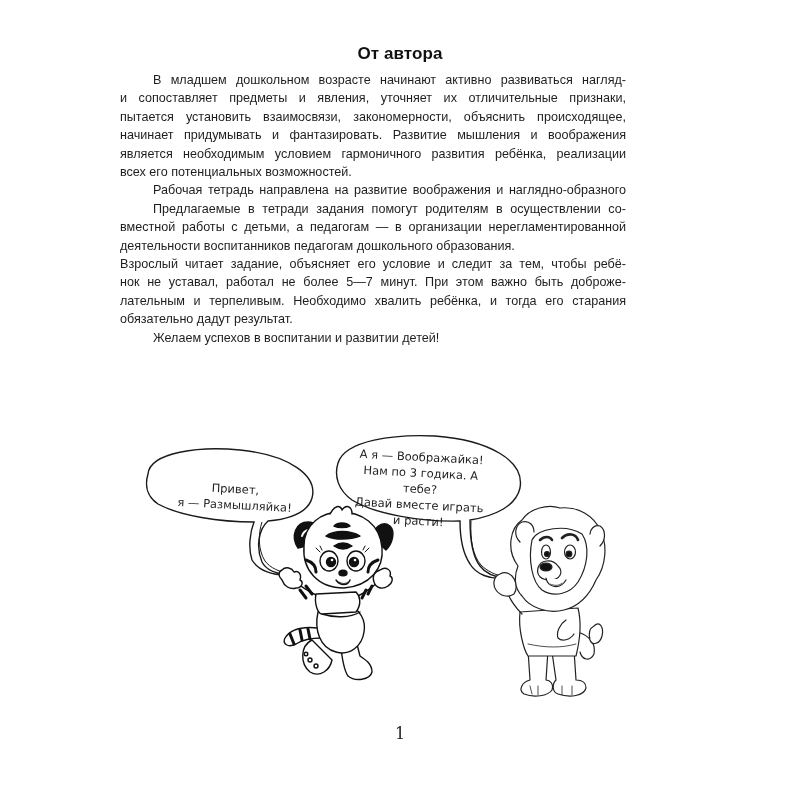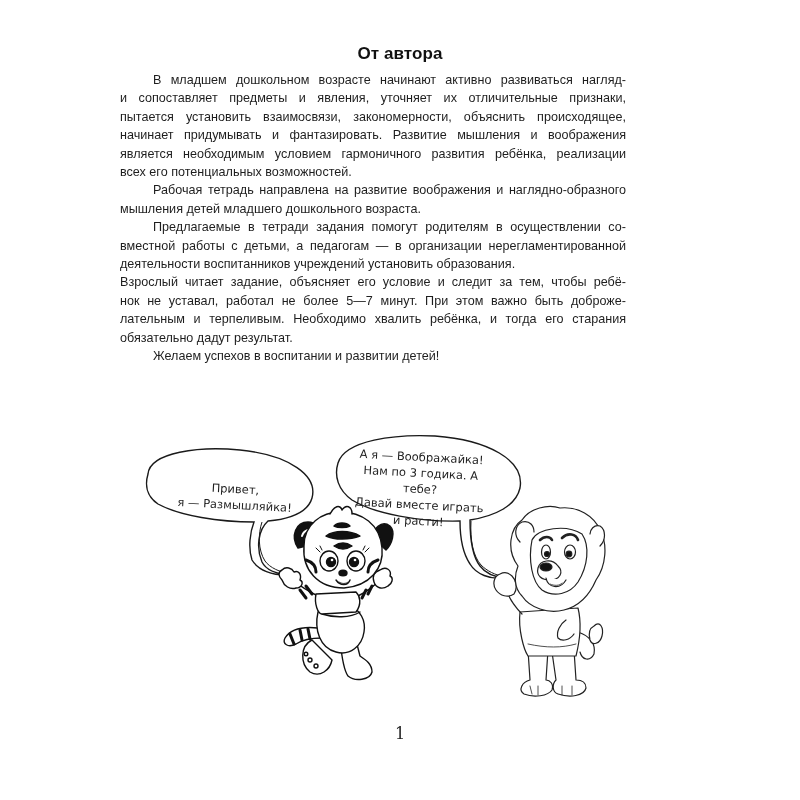--- a/index.html
+++ b/index.html
@@ -102,27 +102,26 @@
       <span class="line indent">В младшем дошкольном возрасте начинают активно развиваться нагляд-</span>
       <span class="line">и сопоставляет предметы и явления, уточняет их отличительные признаки,</span>
       <span class="line">пытается установить взаимосвязи, закономерности, объяснить происходящее,</span>
       <span class="line">начинает придумывать и фантазировать. Развитие мышления и воображения</span>
       <span class="line">является необходимым условием гармоничного развития ребёнка, реализации</span>
       <span class="line last">всех его потенциальных возможностей.</span>
     </div>
 
     <div>
       <span class="line indent">Рабочая тетрадь направлена на развитие воображения и наглядно-образного</span>
-      <span class="line last">мышления детей младшего дошкольного возраста.</span>
     </div>
 
     <div>
       <span class="line indent">Предлагаемые в тетради задания помогут родителям в осуществлении со-</span>
       <span class="line">вместной работы с детьми, а педагогам — в организации нерегламентированной</span>
-      <span class="line last">деятельности воспитанников учреждений установить образования.</span>
+      <span class="line last">деятельности воспитанников педагогам дошкольного образования.</span>
     </div>
 
     <div>
       <span class="line">Взрослый читает задание, объясняет его условие и следит за тем, чтобы ребё-</span>
       <span class="line">нок не уставал, работал не более 5—7 минут. При этом важно быть доброже-</span>
       <span class="line">лательным и терпеливым. Необходимо хвалить ребёнка, и тогда его старания</span>
       <span class="line last">обязательно дадут результат.</span>
     </div>
 
     <div>

